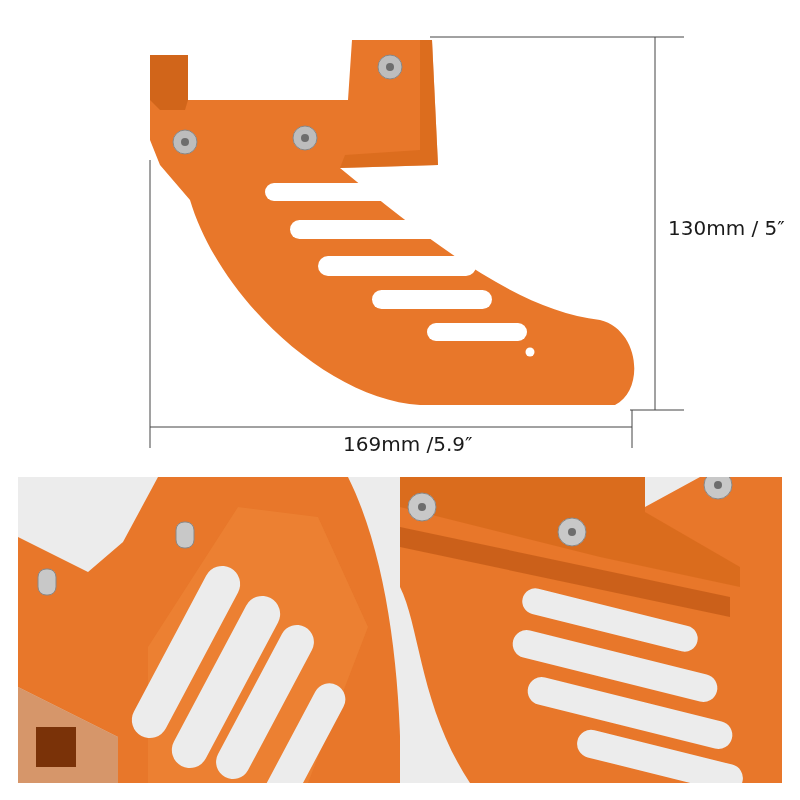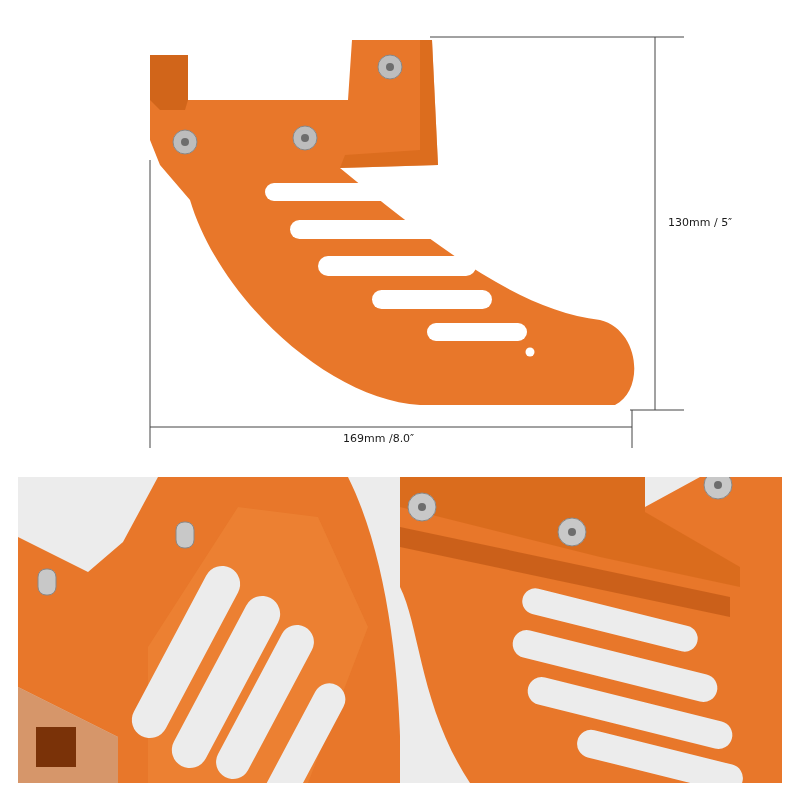--- a/index.html
+++ b/index.html
@@ -1,18 +1,18 @@
 <!DOCTYPE html>
 <html><head>
 <meta charset="utf-8">
 <style>
   html, body { margin:0; padding:0; background:#ffffff; }
   body { width:800px; height:800px; position:relative; overflow:hidden; font-family:"DejaVu Sans", sans-serif; }
   .top { position:absolute; left:0; top:0; width:800px; height:460px; }
-  .dim-text { position:absolute; color:#1a1a1a; font-size:11px; }
+  .dim-text { position:absolute; color:#1a1a1a; font-size:20px; }
   .panel { position:absolute; top:477px; width:383px; height:306px; background:#ececec; overflow:hidden; }
   #panel-left { left:18px; }
   #panel-right { left:400px; width:382px; }
   svg { display:block; }
 </style>
 </head>
 <body>
 
 <div class="top">
   <svg width="800" height="460">
@@ -44,21 +44,21 @@
     <g>
       <circle cx="185" cy="142" r="12" fill="#bdbdbd" stroke="#888" stroke-width="1"></circle>
       <circle cx="185" cy="142" r="4" fill="#6d6d6d"></circle>
     </g>
     <g>
       <circle cx="305" cy="138" r="12" fill="#bdbdbd" stroke="#888" stroke-width="1"></circle>
       <circle cx="305" cy="138" r="4" fill="#6d6d6d"></circle>
     </g>
   </svg>
   <div class="dim-text" style="left:668px; top:216px;">130mm / 5″</div>
-  <div class="dim-text" style="left:343px; top:432px;">169mm /8.0″</div>
+  <div class="dim-text" style="left:343px; top:432px;">169mm /5.9″</div>
 </div>
 
 <div class="panel" id="panel-left">
   <svg width="383" height="306">
     <path d="M0 60 L70 95 L105 65 L140 0 L330 0 C 370 80 383 200 383 306 L100 306 L100 260 L40 230 L0 210 Z" fill="#e8772a"></path>
     <path d="M0 210 L40 230 L100 260 L100 306 L0 306 Z" fill="#c85e14" opacity="0.6"></path>
     <path d="M130 170 L220 30 L300 40 L350 150 L290 306 L130 306 Z" fill="#ef8a3a" opacity="0.5"></path>
     <g fill="#ececec">
       <rect x="150" y="80" width="36" height="190" rx="18" transform="rotate(28 168 175)"></rect>
       <rect x="190" y="110" width="36" height="190" rx="18" transform="rotate(28 208 205)"></rect>

